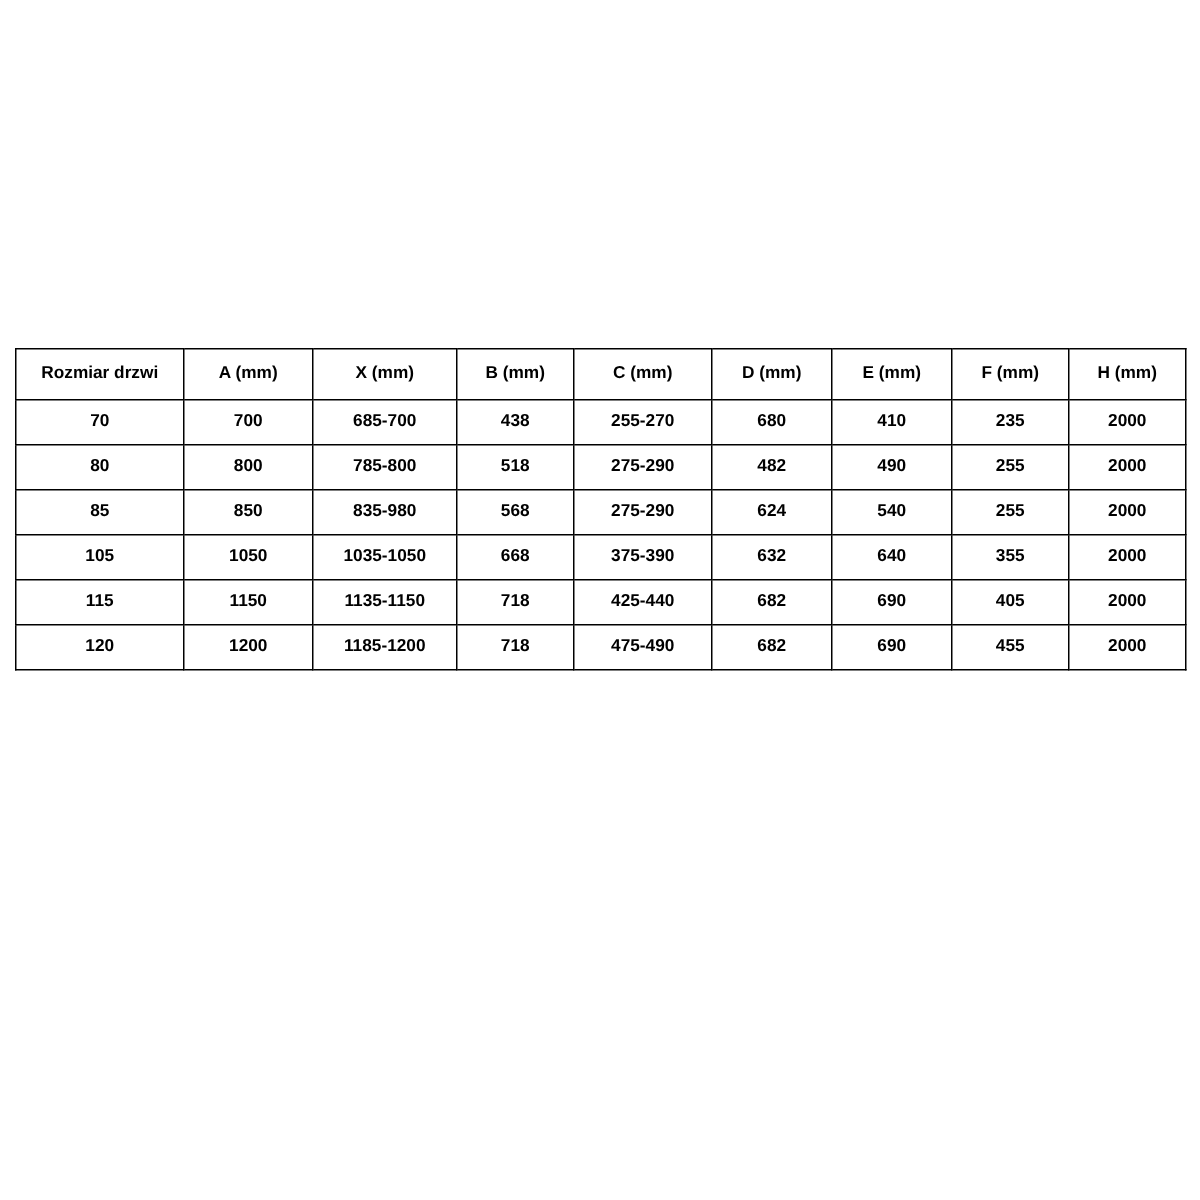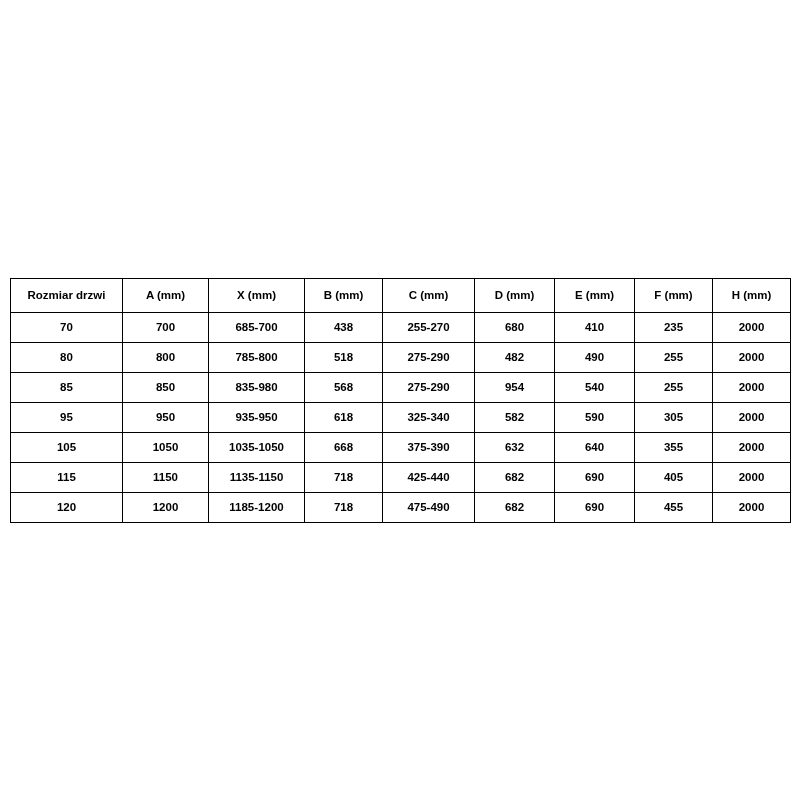--- a/index.html
+++ b/index.html
@@ -16,21 +16,20 @@
   #table-wrap {
     position: absolute;
     left: 10px;
     top: 232px;
     width: 780px;
   }
   table.spec-table {
     border-collapse: collapse;
     width: 780px;
     table-layout: fixed;
-    margin-top: 46px;
   }
   table.spec-table th,
   table.spec-table td {
     border: 1px solid #000000;
     text-align: center;
     vertical-align: middle;
     font-size: 11.5px;
     font-weight: bold;
     color: #000000;
     padding: 0;
@@ -104,34 +103,23 @@
         <td>490</td>
         <td>255</td>
         <td>2000</td>
       </tr>
       <tr>
         <td>85</td>
         <td>850</td>
         <td>835-980</td>
         <td>568</td>
         <td>275-290</td>
-        <td>954</td>
+        <td>624</td>
         <td>540</td>
         <td>255</td>
-        <td>2000</td>
-      </tr>
-      <tr>
-        <td>95</td>
-        <td>950</td>
-        <td>935-950</td>
-        <td>618</td>
-        <td>325-340</td>
-        <td>582</td>
-        <td>590</td>
-        <td>305</td>
         <td>2000</td>
       </tr>
       <tr>
         <td>105</td>
         <td>1050</td>
         <td>1035-1050</td>
         <td>668</td>
         <td>375-390</td>
         <td>632</td>
         <td>640</td>

